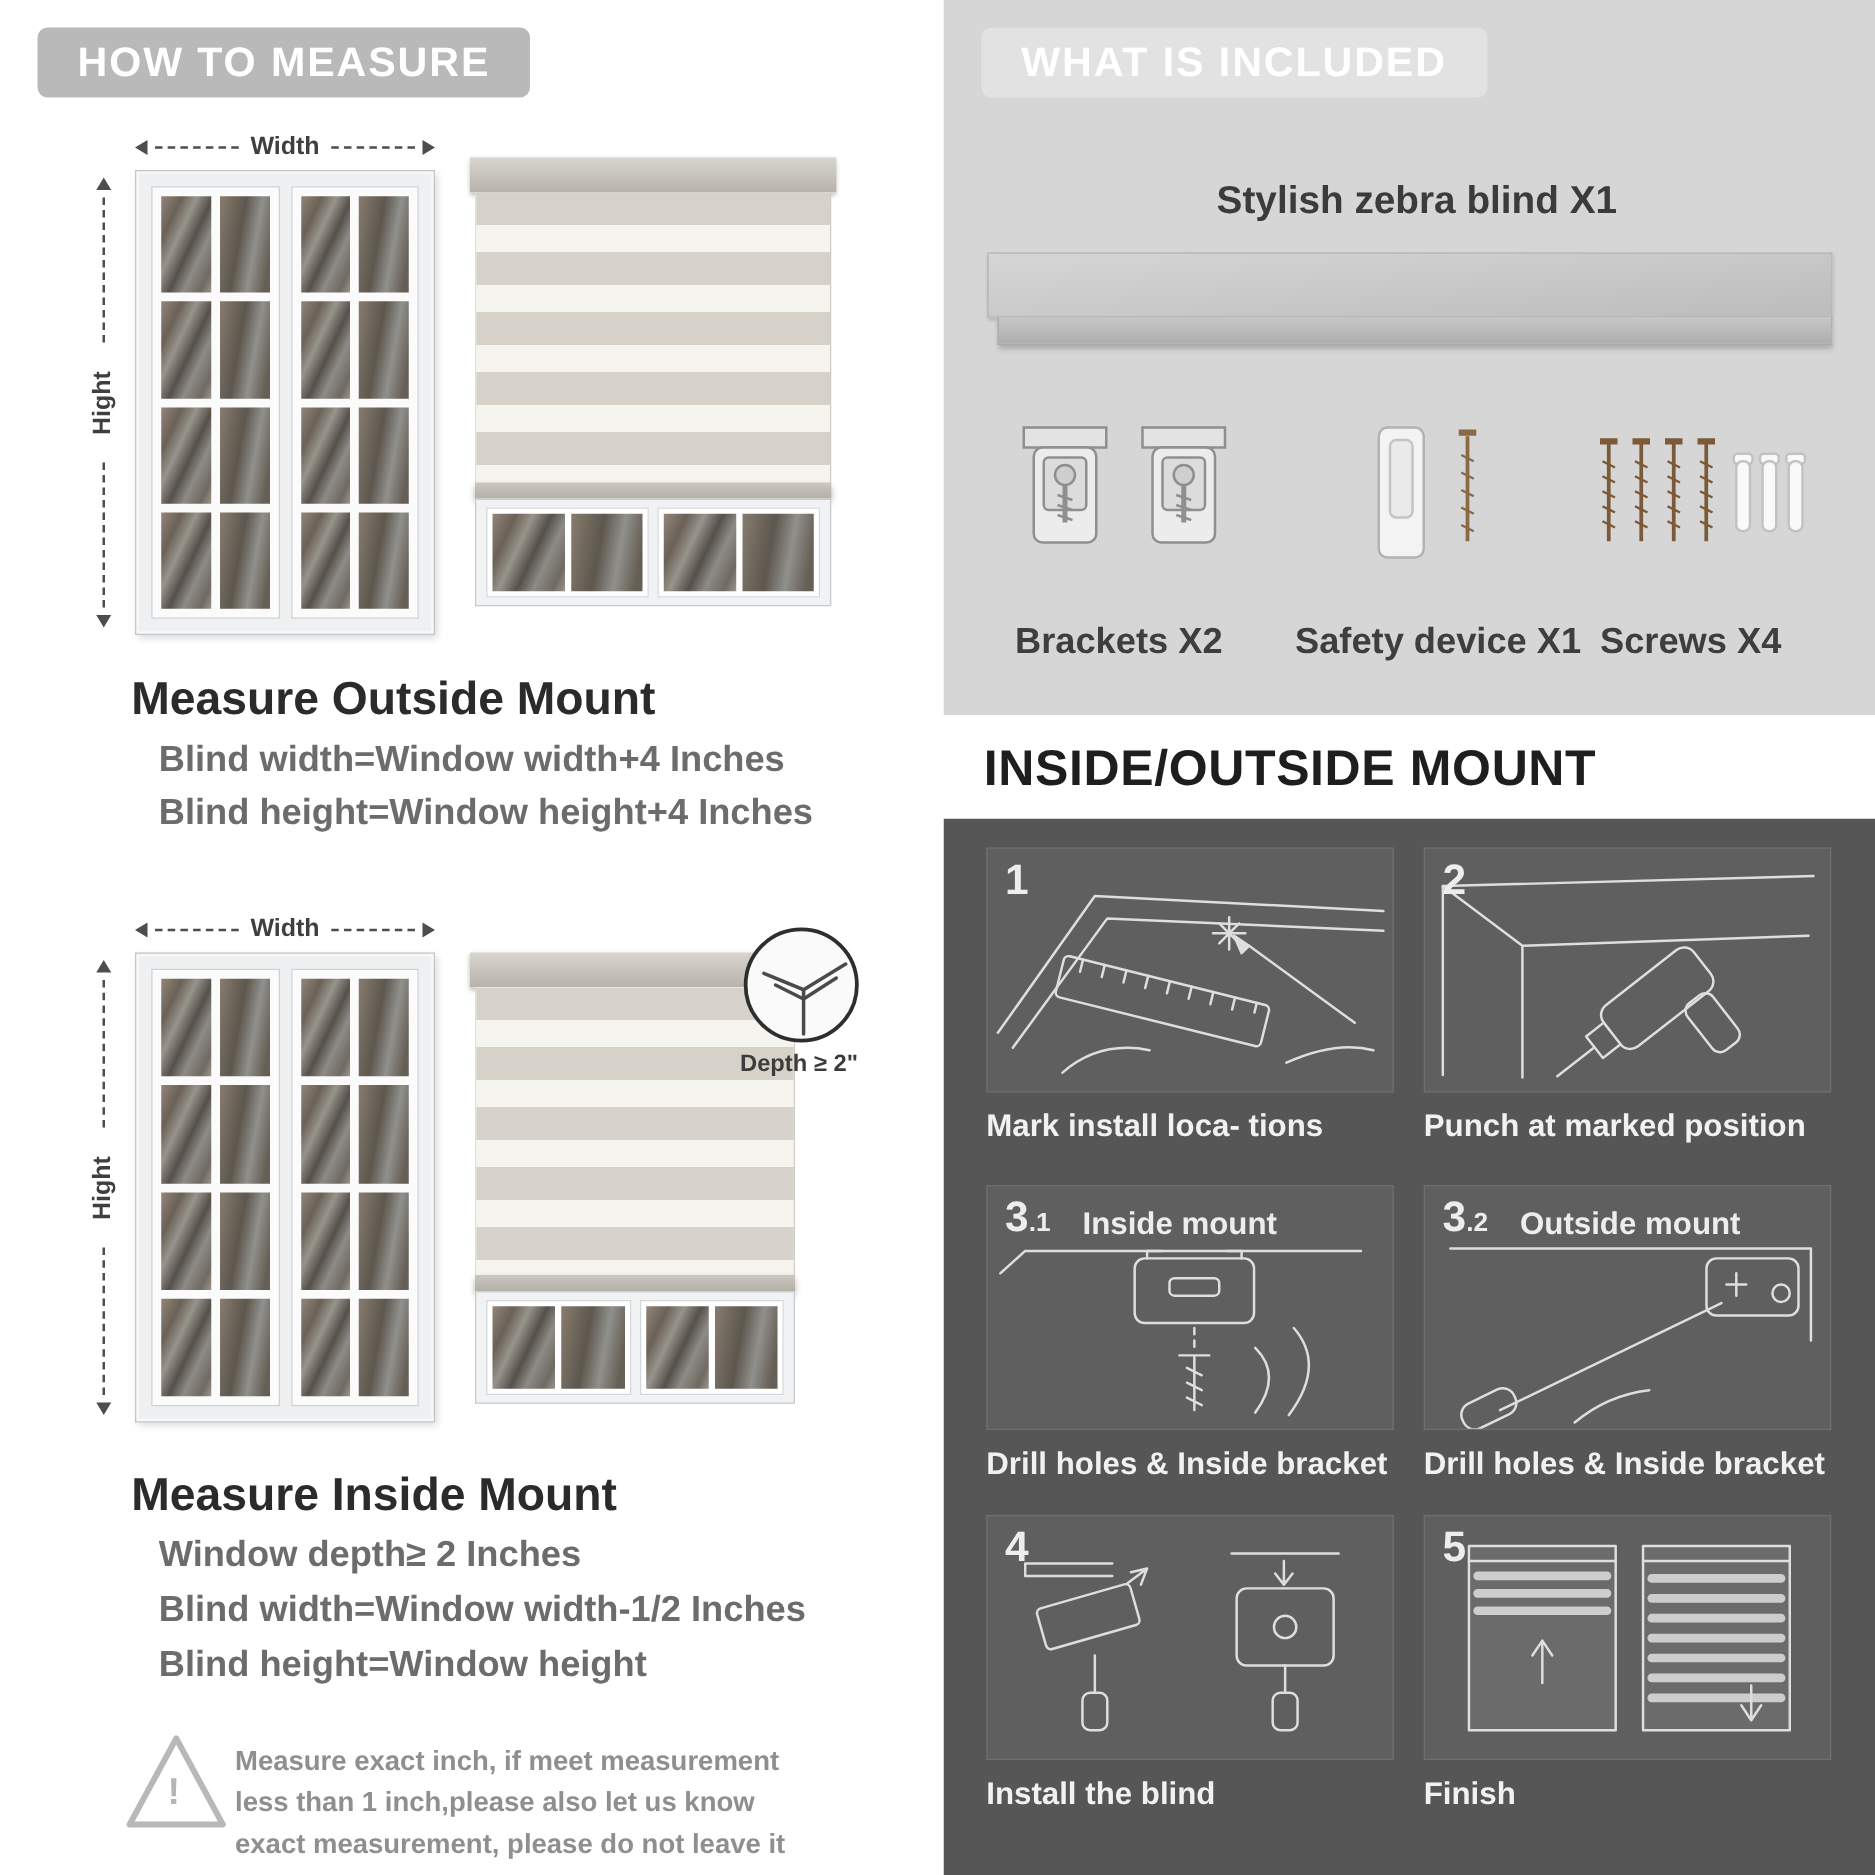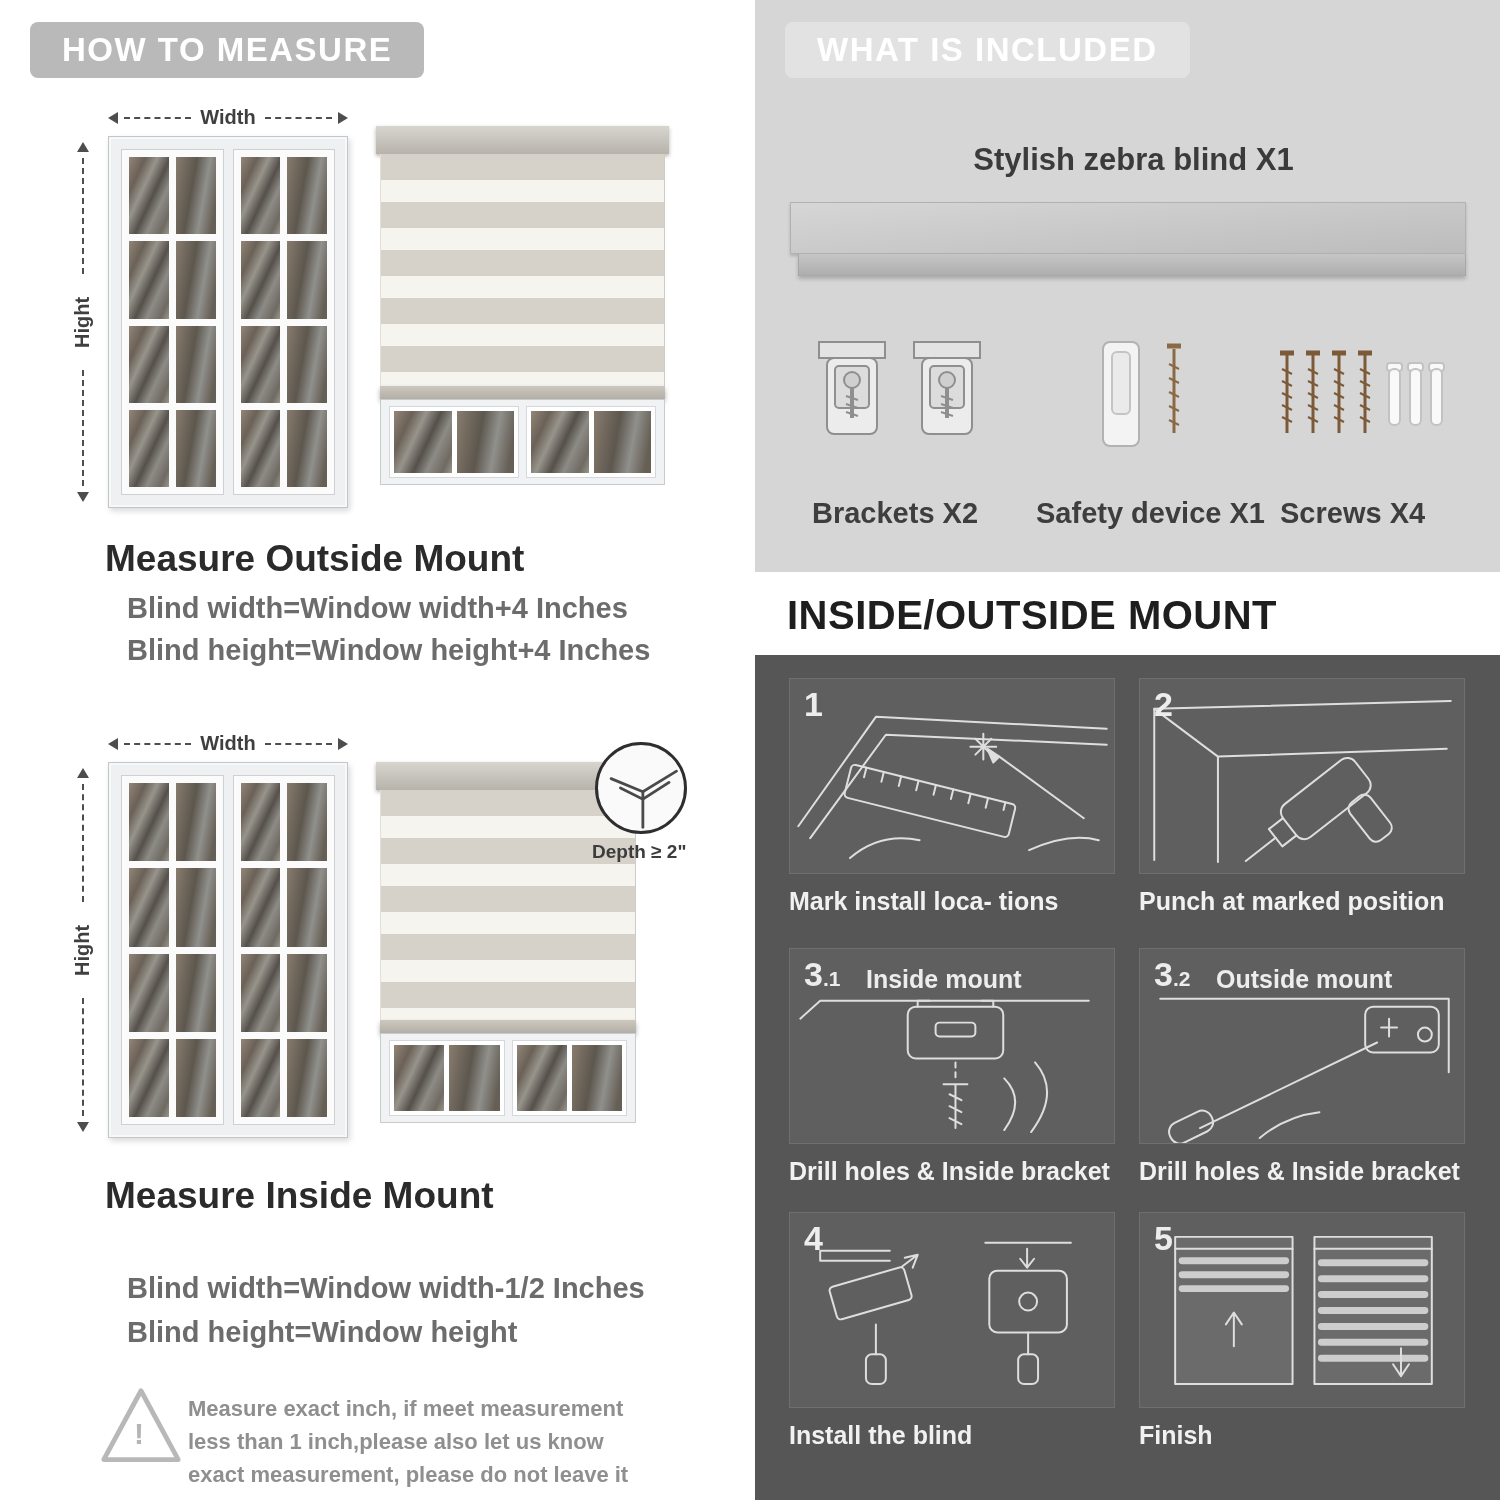--- a/index.html
+++ b/index.html
@@ -224,20 +224,21 @@
       <g stroke="#4a4a4a" stroke-width="3" fill="none" stroke-linecap="round">
         <path d="M14 36 L48 50 L84 28"></path>
         <path d="M48 50 V88"></path>
         <path d="M24 46 L48 58 L76 40"></path>
       </g>
     </svg>
   </div>
   <div class="depth-label">Depth ≥ 2"</div>
 
   <div class="section-title" style="left:105px;top:1175px;">Measure Inside Mount</div>
+  <div class="formula" style="left:105px;top:1228px;">Window depth≥ 2 Inches</div>
   <div class="formula" style="left:105px;top:1272px;">Blind width=Window width-1/2 Inches</div>
   <div class="formula" style="left:105px;top:1316px;">Blind height=Window height</div>
 
   <div class="warn-icon-wrap">
     <svg viewBox="0 0 90 84">
       <path d="M45 6 L84 78 H6 Z" fill="none" stroke="#b8b8b8" stroke-width="5" stroke-linejoin="round"></path>
     </svg>
     <span class="warn-glyph">!</span>
   </div>
   <div class="warn-text">Measure exact inch, if meet measurement less than 1 inch,please also let us know exact measurement, please do not leave it</div>

